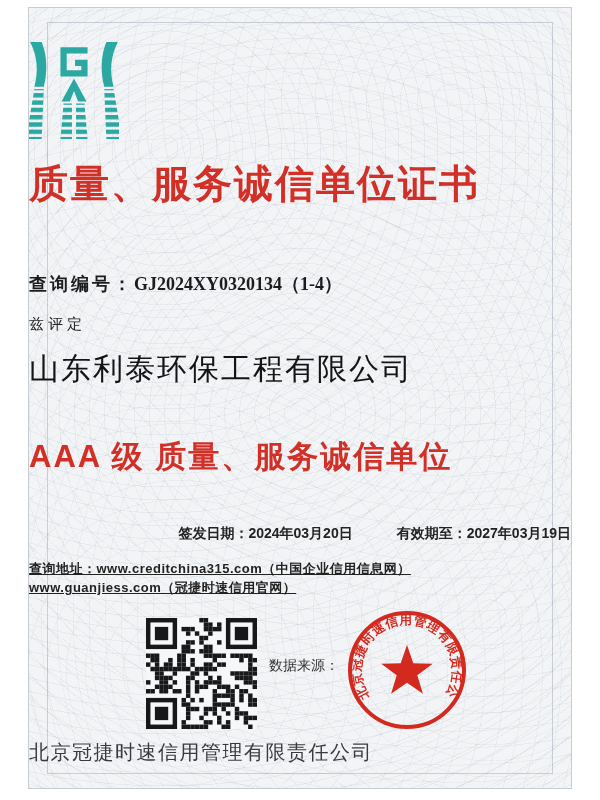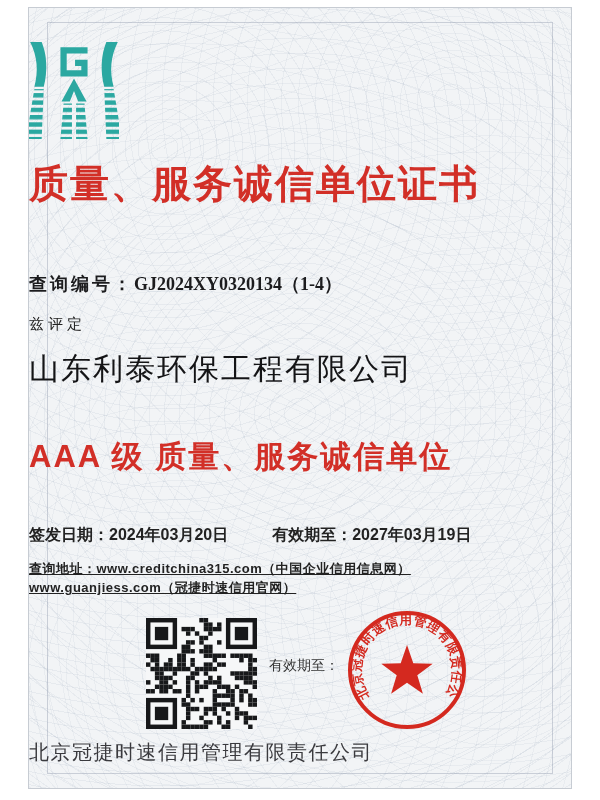--- a/index.html
+++ b/index.html
@@ -35,22 +35,22 @@
 
   .intro { top:307px; font-family:"Liberation Serif", serif; font-size:15px;
            color:#222; letter-spacing:4px; }
 
   .company { top:341px; font-family:"Liberation Serif", serif; font-size:30px;
              color:#141416; letter-spacing:2px; }
 
   .rating { top:428px; font-size:31px; font-weight:bold; color:#d22f27; letter-spacing:2px; }
 
   .dates-row { position:absolute; top:517px; left:0; right:0;
-               display:flex; justify-content:flex-start; gap:44px;
-               font-size:16px; font-weight:bold; color:#222; }
+               display:flex; justify-content:flex-end; gap:44px;
+               font-size:14px; font-weight:bold; color:#222; }
 
   .addresses { top:551px; font-size:13px; font-weight:bold; color:#222; line-height:19px;
                letter-spacing:0.5px;text-decoration:underline; }
 
   .qr { position:absolute; left:117px; top:610px; width:111px; height:111px; }
   .qr svg { display:block; width:111px; height:111px; background:#f6f7f8; }
   .qr svg rect { fill:#17181a; }
   .qr svg rect.w { fill:#f6f7f8; }
 
   .data-source { position:absolute; left:240px; top:649px;
@@ -328,21 +328,21 @@
           <rect x="8.88" y="8.88" width="13.32" height="13.32"></rect>
           <rect x="79.92" y="0.00" width="31.08" height="31.08"></rect>
           <rect class="w" x="84.36" y="4.44" width="22.20" height="22.20"></rect>
           <rect x="88.80" y="8.88" width="13.32" height="13.32"></rect>
           <rect x="0.00" y="79.92" width="31.08" height="31.08"></rect>
           <rect class="w" x="4.44" y="84.36" width="22.20" height="22.20"></rect>
           <rect x="8.88" y="88.80" width="13.32" height="13.32"></rect>
         </svg>
     </div>
 
-    <div class="data-source">有效期至：</div>
+    <div class="data-source">数据来源：</div>
 
     <div class="seal">
       <svg viewBox="0 0 124 124" width="124" height="124">
         <defs>
           <path id="sealArc" d="M 25.7 90.3 A 46 46 0 1 1 98.3 90.3" fill="none"></path>
         </defs>
         <circle cx="62" cy="62" r="57" fill="none" stroke="#d4291f" stroke-width="4"></circle>
         <polygon fill="#d4291f" points="62,37 68.3,55.3 87.7,55.7 72.3,67.3 77.9,85.8 62,74.8 46.1,85.8 51.7,67.3 36.3,55.7 55.7,55.3"></polygon>
         <text font-size="12.6" font-weight="bold" fill="#d4291f" font-family="Liberation Serif, serif" letter-spacing="0.7">
           <textPath href="#sealArc" startOffset="2">北京冠捷时速信用管理有限责任公司</textPath>

